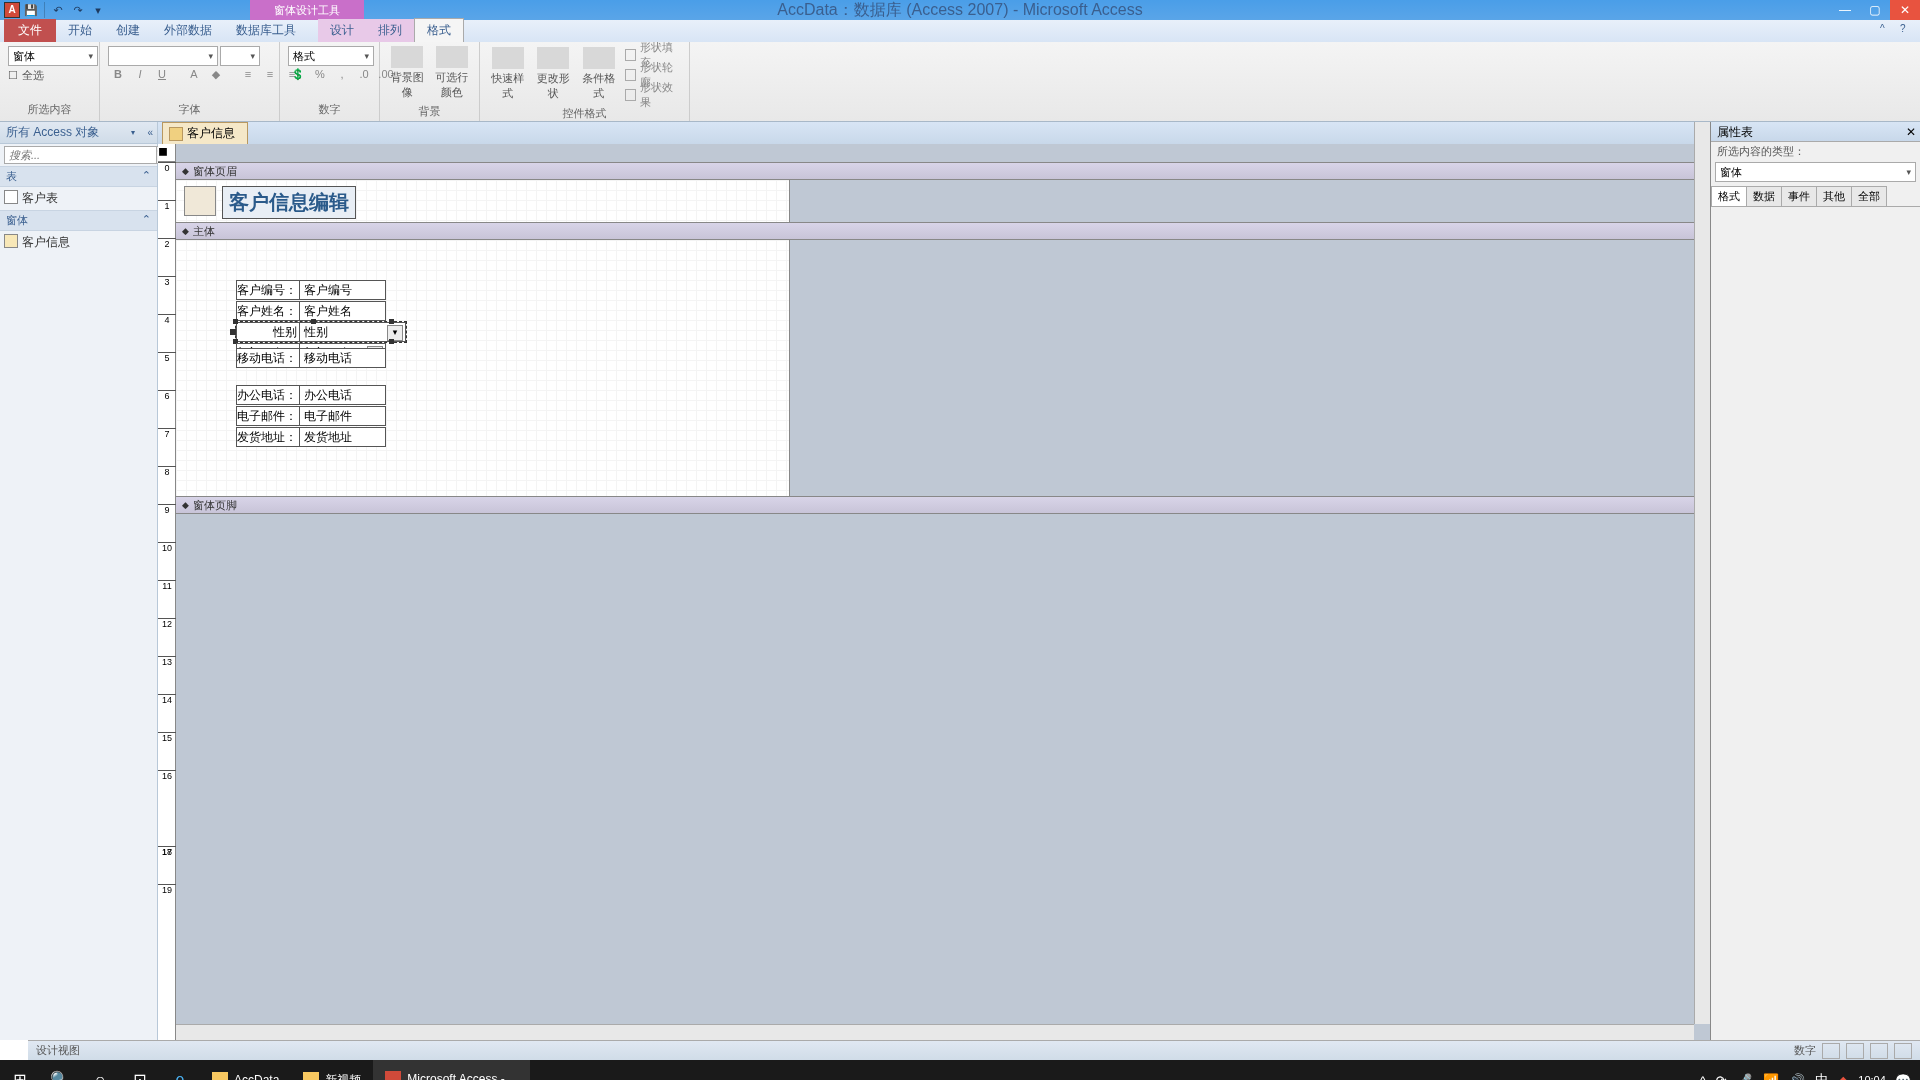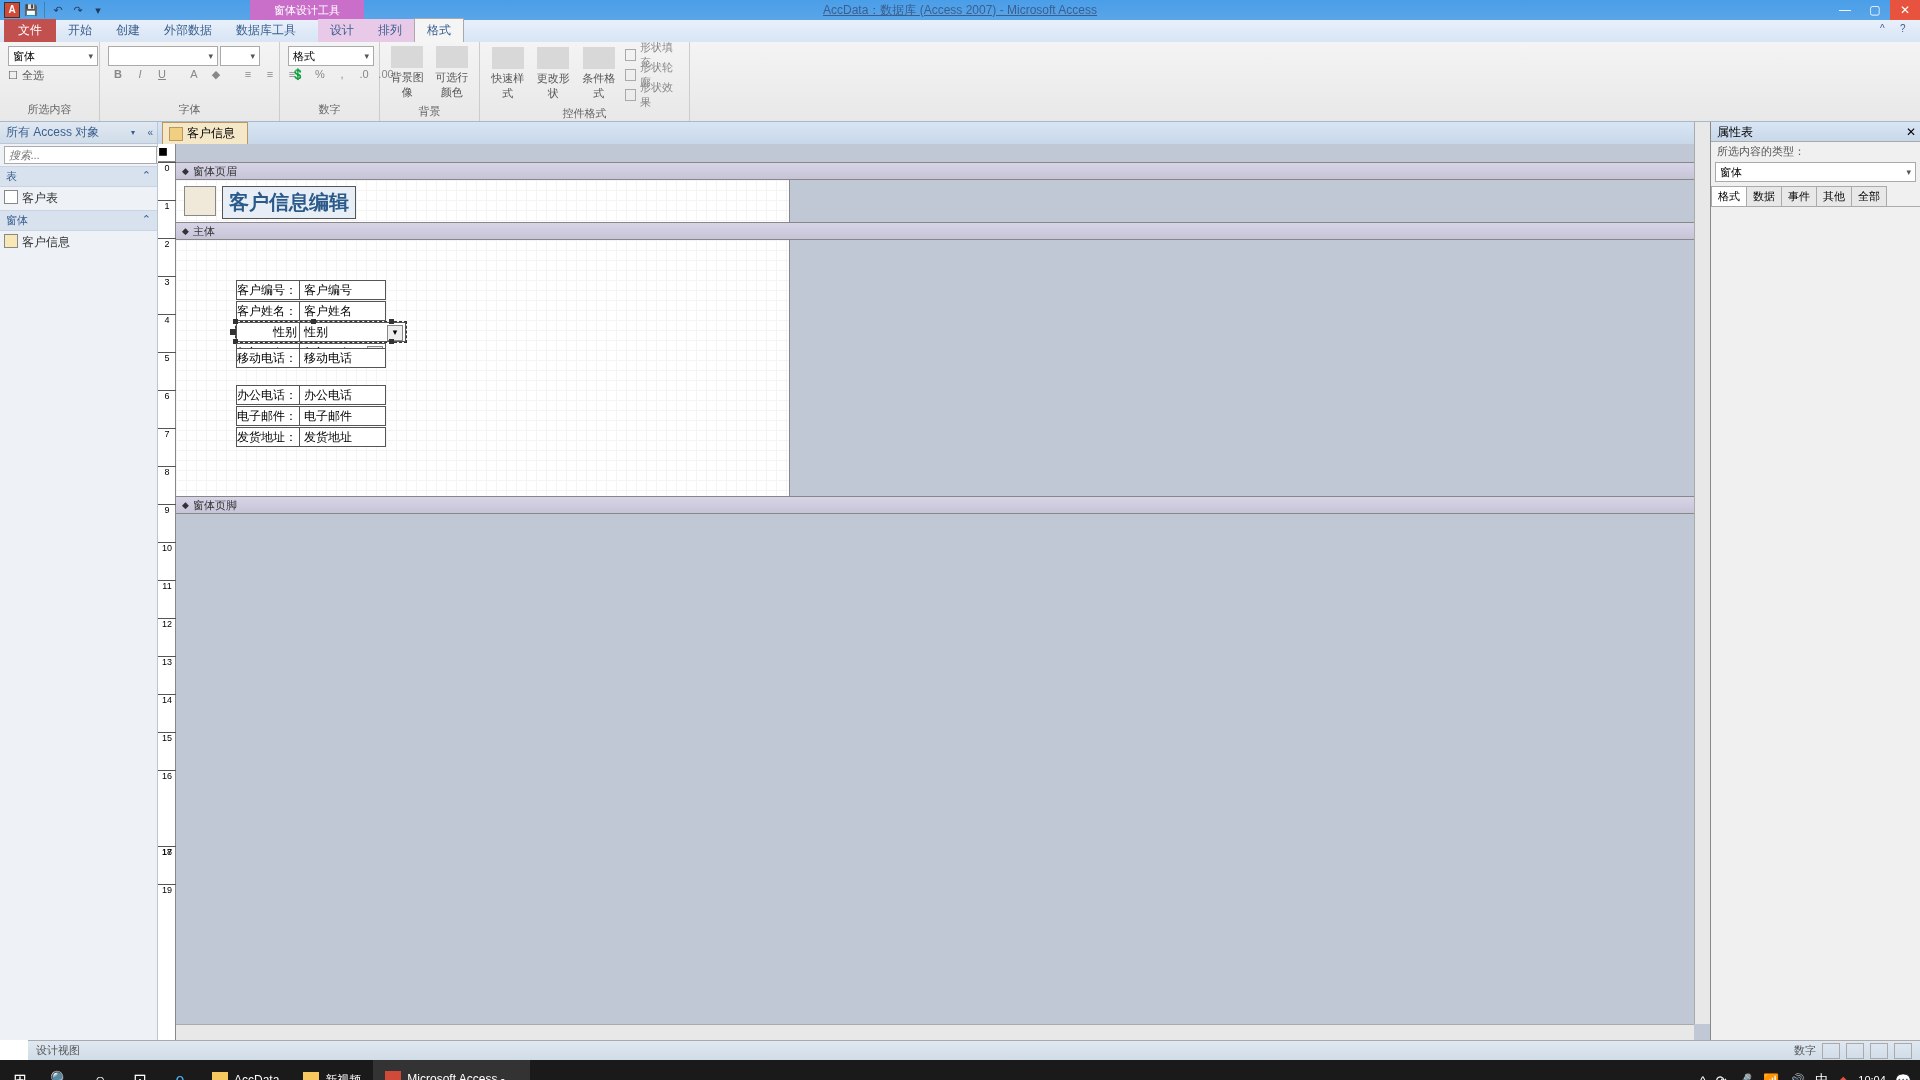--- a/index.html
+++ b/index.html
@@ -5,21 +5,21 @@
 * { margin: 0; padding: 0; box-sizing: border-box; font-family: "Microsoft YaHei", "SimSun", sans-serif; }
 body { width: 1920px; height: 1080px; overflow: hidden; background: #fff; font-size: 12px; }
 
 
 .title-bar { height: 20px; background: linear-gradient(#4a9ee8, #5aa5e8); display: flex; align-items: center; color: #fff; position: relative; }
 .qat { display: flex; align-items: center; gap: 2px; padding-left: 4px; }
 .qat-icon { width: 16px; height: 16px; background: #d04a3a; border: 1px solid #333; font-size: 10px; color: #fff; text-align: center; line-height: 14px; font-weight: bold; }
 .qat-btn { width: 18px; height: 16px; color: #1e3a5f; font-size: 11px; text-align: center; line-height: 16px; cursor: pointer; }
 .qat-sep { width: 1px; height: 16px; background: rgba(0,0,0,0.2); margin: 0 2px; }
 .contextual-tab { position: absolute; left: 250px; top: 0; height: 20px; background: #c96fc9; color: #fff; padding: 0 24px; line-height: 20px; font-size: 11px; }
-.title-text { position: absolute; left: 50%; transform: translateX(-50%); font-size: 12px; color: #3a5f8f; text-decoration: underline; }
+.title-text { position: absolute; left: 50%; transform: translateX(-50%); font-size: 16px; color: #3a5f8f; }
 .win-controls { position: absolute; right: 0; top: 0; display: flex; }
 .win-btn { width: 30px; height: 20px; text-align: center; line-height: 20px; color: #fff; cursor: pointer; }
 .win-btn.close { background: #e8533f; }
 
 
 .ribbon-tabs { height: 22px; background: linear-gradient(#e8f0fa, #d8e5f5); display: flex; align-items: flex-end; padding-left: 4px; position: relative; }
 .file-tab { background: #c1504f; color: #fff; padding: 3px 14px; font-size: 12px; cursor: pointer; }
 .rtab { padding: 3px 12px; font-size: 12px; color: #3a5f8f; cursor: pointer; }
 .rtab.contextual { background: #e8c9e8; }
 .rtab.active { background: #f5f5f5; border: 1px solid #aaa; border-bottom: none; }

